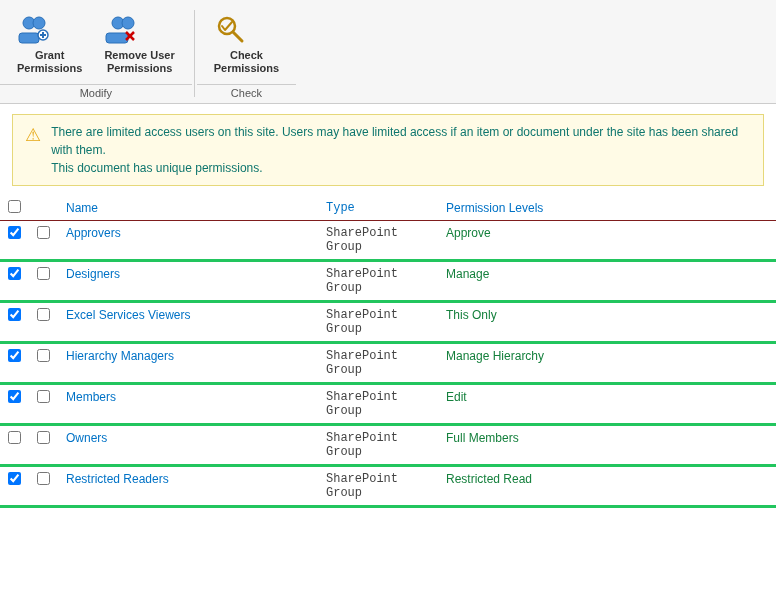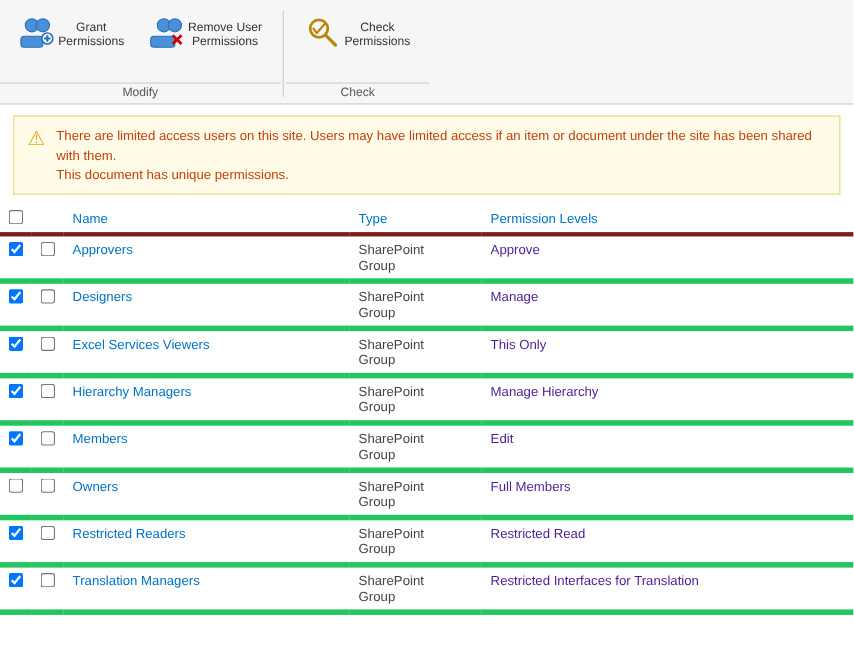--- a/index.html
+++ b/index.html
@@ -21,28 +21,30 @@
     }
     .toolbar-group-buttons {
       display: flex;
       flex: 1;
       align-items: flex-start;
       padding: 4px 8px;
       gap: 4px;
     }
     .toolbar-button {
       display: flex;
-      align-items: flex-end;
+      flex-direction: column;
+      align-items: flex-start;
       justify-content: flex-start;
       cursor: pointer;
       padding: 4px 8px;
       border: 1px solid transparent;
       min-width: 60px;
       text-align: center;
       gap: 4px;
+      font-weight: bold;
     }
     .toolbar-button .icon-area {
       width: 32px;
       height: 32px;
       display: flex;
       align-items: center;
       justify-content: center;
     }
     .toolbar-button .btn-label {
       font-size: 11px;
@@ -75,63 +77,64 @@
       align-items: flex-start;
     }
     .warning-icon {
       font-size: 18px;
       color: #e6a817;
       flex-shrink: 0;
       margin-top: 1px;
     }
     .warning-text {
       font-size: 12px;
-      color: #c2410c;
+      color: #0f766e;
       line-height: 1.5;
     }
 
     
     .permissions-table {
       width: 100%;
       border-collapse: collapse;
       margin-top: 8px;
     }
     .permissions-table th {
       text-align: left;
       padding: 4px 8px;
       font-weight: normal;
-      border-bottom: 4px solid #7f1d1d;
+      border-bottom: 1px solid #7f1d1d;
       font-size: 12px;
     }
     .permissions-table th.col-name { color: #0072c6; }
     .permissions-table th.col-type { color: #0072c6; }
     .permissions-table th.col-perm { color: #0072c6; }
     .permissions-table td {
       padding: 5px 8px;
       vertical-align: top;
-      border-bottom: 5px solid #22c55e;
+      border-bottom: 3px solid #22c55e;
       font-size: 12px;
     }
     .cell-checkbox {
       width: 20px;
       text-align: center;
     }
     .cell-checkbox2 {
       width: 20px;
       text-align: center;
     }
     .cell-name {
       width: 260px;
     }
     .cell-type {
       width: 120px;
       color: #444;
+      font-family: Liberation Mono, monospace;
     }
     .cell-perm {
-      color: #4c1d95;
+      color: #15803d;
     }
     .name-link {
       color: #0072c6;
       text-decoration: none;
     }
     input[type="checkbox"] {
       cursor: pointer;
       width: 13px;
       height: 13px;
     }
@@ -263,21 +266,14 @@
         <td class="cell-type">SharePoint<br>Group</td>
         <td class="cell-perm">Full Members</td>
       </tr>
       <tr>
         <td class="cell-checkbox"><input type="checkbox" checked="" style=""></td>
         <td class="cell-checkbox2"><input type="checkbox" style=""></td>
         <td class="cell-name"><a href="#" class="name-link">Restricted Readers</a></td>
         <td class="cell-type">SharePoint<br>Group</td>
         <td class="cell-perm">Restricted Read</td>
       </tr>
-      <tr>
-        <td class="cell-checkbox"><input type="checkbox" checked="" style=""></td>
-        <td class="cell-checkbox2"><input type="checkbox" style=""></td>
-        <td class="cell-name"><a href="#" class="name-link">Translation Managers</a></td>
-        <td class="cell-type">SharePoint<br>Group</td>
-        <td class="cell-perm">Restricted Interfaces for Translation</td>
-      </tr>
     </tbody>
 </table>
 
 </body></html>

